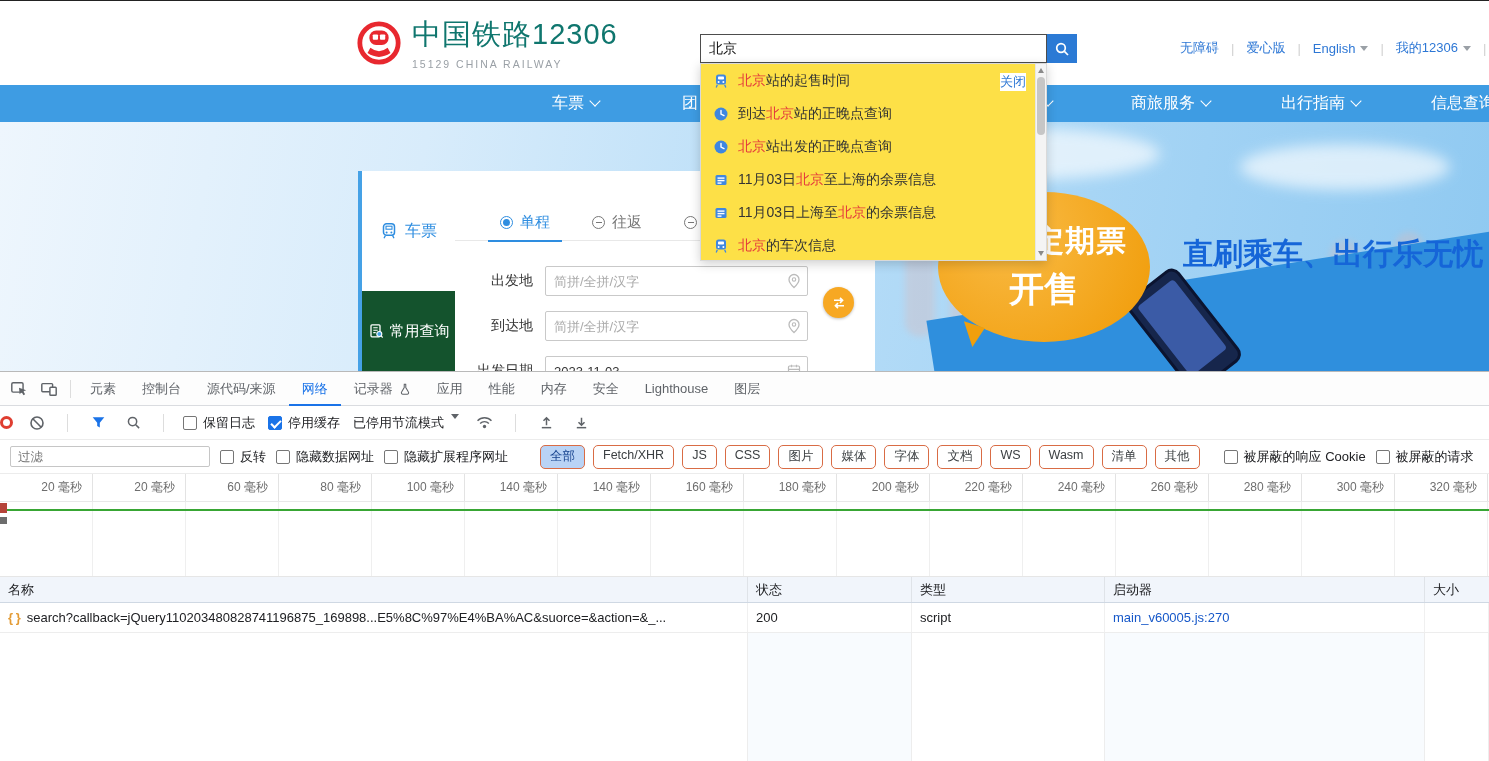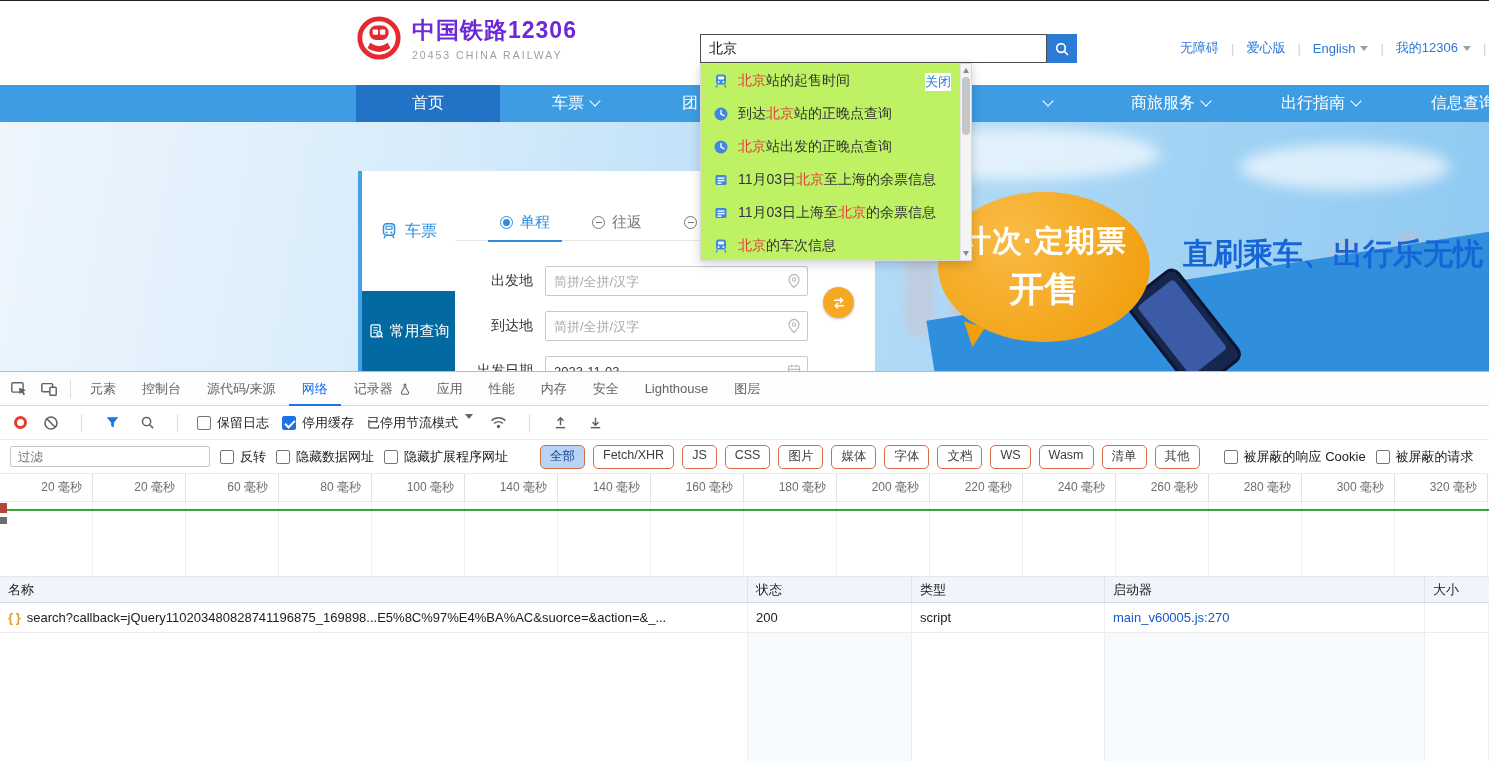--- a/index.html
+++ b/index.html
@@ -3,21 +3,21 @@
 <meta charset="utf-8">
 <style>
   *{margin:0;padding:0;box-sizing:border-box}
   body{font-family:"Liberation Sans","DejaVu Sans",sans-serif;background:#fff}
   .screen{position:relative;width:1489px;height:761px;overflow:hidden;background:#fff;border-top:1px solid #222}
 
   
   .site-header{position:absolute;left:0;top:0;width:100%;height:84px;background:#fff}
   .logo{position:absolute;left:356px;top:14px;display:flex;gap:10px;align-items:center}
   .logo svg{width:46px;height:46px}
-  .logo-title{font-size:23px;font-weight:bold;color:#6d28d9;letter-spacing:1px}
+  .logo-title{font-size:29px;font-weight:normal;color:#0f766e;letter-spacing:1px}
   .logo-sub{font-size:10.5px;color:#9aa0a6;letter-spacing:2px;margin-top:3px}
   .search-box{position:absolute;left:700px;top:33px;height:29px;display:flex}
   .search-input{width:347px;height:29px;border:1px solid #4d4d4d;padding:0 8px;font-size:14px;color:#111;outline:none;font-family:inherit}
   .search-btn{width:30px;height:29px;background:#2b7ad5;border:none;display:flex;align-items:center;justify-content:center;cursor:pointer}
   .header-links{position:absolute;left:1168px;top:38px;display:flex;align-items:center;font-size:13px;color:#2d77d5;white-space:nowrap}
   .hlink{padding:0 12px;display:flex;align-items:center;gap:5px;cursor:pointer}
   .hsep{color:#d0d0d0}
   .chev-sm{width:0;height:0;border-left:4px solid transparent;border-right:4px solid transparent;border-top:5px solid #9aa0a6}
 
   
@@ -37,56 +37,56 @@
   .bubble{position:absolute;left:938px;top:70px;width:212px;height:150px;background:radial-gradient(circle at 35% 28%,#f9bb45,#f09a05);border-radius:50%;display:flex;flex-direction:column;align-items:center;justify-content:center;color:#fff;font-weight:bold;text-align:center}
   .bubble::after{content:"";position:absolute;left:22px;bottom:-4px;width:0;height:0;border-left:16px solid transparent;border-right:6px solid transparent;border-top:22px solid #f09f0c;transform:rotate(18deg)}
   .bubble-l1{font-size:30px;letter-spacing:1px}
   .bubble-l2{font-size:35px;margin-top:4px}
   .promo-headline{position:absolute;left:1183px;top:112px;font-size:30px;font-weight:bold;color:#1565d8;white-space:nowrap}
 
   
   .card{position:absolute;left:358px;top:49px;width:517px;height:200px;display:flex;background:#fff;overflow:hidden}
   .card-menu{width:97px;display:flex;flex-direction:column;border-left:4px solid #45a1e6}
   .menu-ticket{height:120px;background:#fff;color:#2e8de0;display:flex;align-items:center;justify-content:center;gap:7px;font-size:16px;cursor:pointer}
-  .menu-common{flex:1;background:#0369a1;color:#fff;display:flex;align-items:center;justify-content:center;gap:6px;font-size:15px;cursor:pointer}
+  .menu-common{flex:1;background:#14532d;color:#fff;display:flex;align-items:center;justify-content:center;gap:6px;font-size:15px;cursor:pointer}
   .card-form{flex:1;position:relative;background:#fff}
   .tabs{position:absolute;left:0;right:0;top:34px;height:36px;display:flex;align-items:center;padding-left:45px;gap:42px;border-bottom:1px solid #e8e8e8;font-size:15px;color:#777}
   .tab{position:relative;display:flex;align-items:center;gap:7px;height:36px;cursor:pointer}
   .tab.active{color:#2e8de0}
   .tab.active::after{content:"";position:absolute;left:-12px;right:-12px;bottom:-1px;height:2px;background:#2e8de0}
   .tab-circle{width:13px;height:13px;border:1px solid currentColor;border-radius:50%;display:inline-flex;align-items:center;justify-content:center;flex:none}
   .tab-circle.filled::after{content:"";width:7px;height:7px;background:currentColor;border-radius:50%}
   .tab-circle.dash::after{content:"";width:6px;height:1.5px;background:currentColor}
   .frow{position:absolute;left:0;display:flex;align-items:center}
   .flabel{width:90px;text-align:right;font-size:14px;color:#333;padding-right:12px;flex:none}
   .fwrap{position:relative}
   .finput{width:263px;height:30px;border:1px solid #c9c9c9;border-radius:2px;font-size:13px;padding:0 40px 0 8px;color:#333;outline:none;font-family:inherit}
   .finput::placeholder{color:#aaa}
   .fwrap .field-icon{position:absolute;right:6px;top:7px;width:16px;height:16px}
   .swap{position:absolute;left:368px;top:116px;width:31px;height:31px;border-radius:50%;background:#f7a823;border:none;display:flex;align-items:center;justify-content:center;box-shadow:0 1px 3px rgba(0,0,0,.25);cursor:pointer}
 
   
-  .suggest{position:absolute;left:700px;top:62px;width:272px;height:198px;background:#bef264;border:1px solid #d9d9d9;box-shadow:0 3px 10px rgba(0,0,0,.18);z-index:60}
+  .suggest{position:absolute;left:700px;top:62px;width:347px;height:198px;background:#fde047;border:1px solid #d9d9d9;box-shadow:0 3px 10px rgba(0,0,0,.18);z-index:60}
   .suggest-row{height:33px;display:flex;align-items:center;padding:0 22px 0 12px;gap:9px;font-size:14px;color:#333;cursor:pointer;white-space:nowrap}
   .suggest-row .hl{color:#e4393c}
   .suggest-row svg{width:16px;height:16px;flex:none}
   .close-link{position:absolute;right:20px;top:9px;font-size:13px;color:#2d77d5;cursor:pointer;background:#fff}
   .sbar{position:absolute;right:0;top:0;width:11px;height:100%;background:#f4f4f4;border-left:1px solid #e6e6e6}
   .sb-thumb{position:absolute;left:1px;top:13px;width:8px;height:58px;background:#c6c6c6;border-radius:4px}
   .tri-up{width:0;height:0;border-left:3.5px solid transparent;border-right:3.5px solid transparent;border-bottom:5px solid #8a8a8a;margin:4px auto 0}
   .tri-down{width:0;height:0;border-left:3.5px solid transparent;border-right:3.5px solid transparent;border-top:5px solid #8a8a8a;position:absolute;bottom:4px;left:2px}
 
   
   .devtools{position:absolute;left:0;top:370px;width:100%;height:391px;background:#fff;border-top:1px solid #b9b9b9;font-size:13px;color:#202124}
   .dt-tabs{height:34px;display:flex;align-items:center;padding-left:4px;border-bottom:1px solid #dadce0;background:#fdfdfd}
   .dt-iconbtn{width:30px;height:28px;display:flex;align-items:center;justify-content:center;border:none;background:none;cursor:pointer}
   .vdiv{width:1px;height:18px;background:#ddd;margin:0 6px;flex:none}
   .dt-tab{padding:0 13px;height:34px;display:flex;align-items:center;gap:6px;font-size:13px;color:#5f6368;cursor:pointer;white-space:nowrap}
   .dt-tab.active{color:#1a73e8;box-shadow:inset 0 -2px 0 #1a73e8}
-  .dt-toolbar{height:34px;display:flex;align-items:center;gap:13px;padding-left:14px;border-bottom:1px solid #ececec}
+  .dt-toolbar{height:34px;display:flex;align-items:center;gap:13px;border-bottom:1px solid #ececec}
   .rec-dot{width:13px;height:13px;border:3.5px solid #df3e31;border-radius:50%;flex:none;cursor:pointer}
   .cbgroup{display:flex;align-items:center;gap:6px;cursor:pointer;white-space:nowrap}
   .cb{width:14px;height:14px;border:1.5px solid #767676;border-radius:2px;background:#fff;flex:none;position:relative}
   .cb.checked{background:#1a73e8;border-color:#1a73e8}
   .cb.checked::after{content:"";position:absolute;left:4px;top:1px;width:4px;height:8px;border:solid #fff;border-width:0 2px 2px 0;transform:rotate(45deg)}
   .throttle{display:flex;align-items:flex-start;gap:7px;cursor:pointer;white-space:nowrap}
   .chev-g{width:0;height:0;border-left:4px solid transparent;border-right:4px solid transparent;border-top:5px solid #5f6368}
   .dt-filterbar{height:34px;display:flex;align-items:center;gap:10px;padding-left:10px;border-bottom:1px solid #ececec;white-space:nowrap}
   .filter-input{width:200px;height:21px;border:1px solid #c6c6c6;border-radius:2px;padding:0 7px;font-size:12.5px;outline:none;font-family:inherit}
   .chips{display:flex;gap:8px;margin-left:22px}
@@ -120,21 +120,21 @@
     <div class="logo">
       <svg viewBox="0 0 48 48">
         <circle cx="24" cy="24" r="20" fill="none" stroke="#e8282f" stroke-width="5"></circle>
         <rect x="14" y="11" width="20" height="15" rx="7" fill="#e8282f"></rect>
         <rect x="17.5" y="15" width="5.5" height="5.5" rx="1" fill="#fff"></rect>
         <rect x="25" y="15" width="5.5" height="5.5" rx="1" fill="#fff"></rect>
         <path d="M15 29 q9 7 18 0 l3 5.5 q-12 8 -24 0 z" fill="#e8282f"></path>
       </svg>
       <div>
         <div class="logo-title">中国铁路12306</div>
-        <div class="logo-sub">20453 CHINA RAILWAY</div>
+        <div class="logo-sub">15129 CHINA RAILWAY</div>
       </div>
     </div>
 
     <div class="search-box">
       <input class="search-input" value="北京" style="">
       <button class="search-btn">
         <svg viewBox="0 0 16 16" width="16" height="16">
           <circle cx="7" cy="7" r="4.3" fill="none" stroke="#fff" stroke-width="1.7"></circle>
           <path d="M10.4 10.4 L14 14" stroke="#fff" stroke-width="1.7"></path>
         </svg>
@@ -158,23 +158,20 @@
       <span class="hlink">
           <span>我的12306</span>
           <span class="chev-sm"></span>
         </span>
       <span class="hsep">|</span>
       <span class="hlink"></span>
     </div>
   </div>
 
   <div class="nav">
-    <div class="nav-item active" style="left:356px;width:144px">
-        <span>首页</span>
-      </div>
     <div class="nav-item" style="left:518px;width:115px">
         <span>车票</span>
         <span class="chev-w"></span>
       </div>
     <div class="nav-item" style="left:655px;width:70px">
         <span>团</span>
       </div>
     <div class="nav-item" style="left:1036px;width:24px">
         <span class="chev-w"></span>
       </div>

